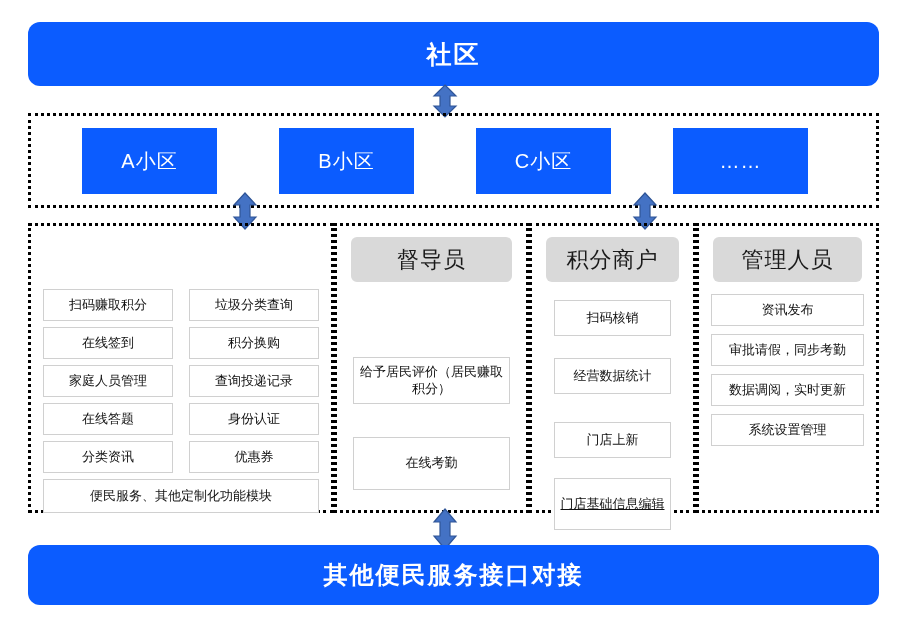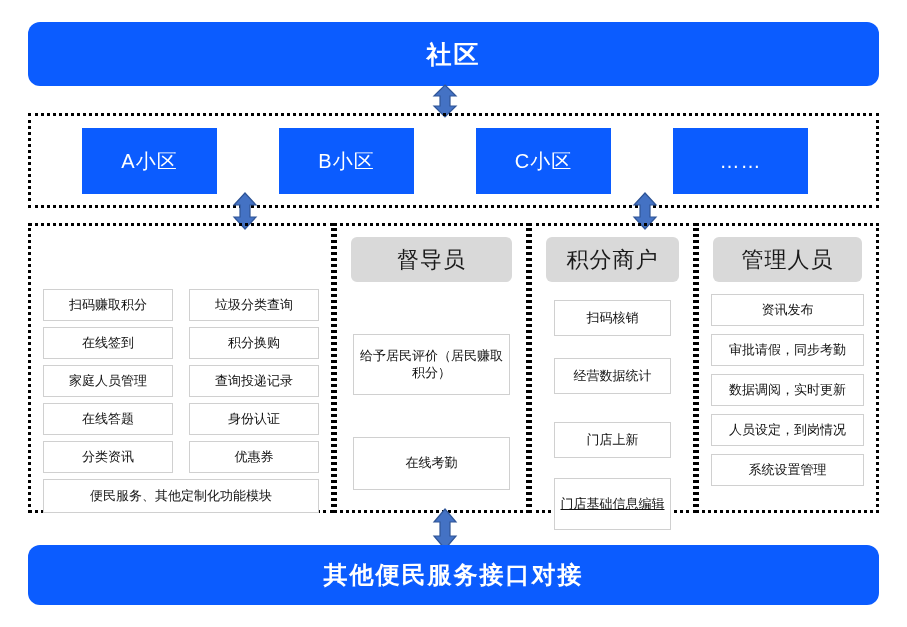--- a/index.html
+++ b/index.html
@@ -165,21 +165,21 @@
   
   .supervisor-stack {
     position: relative;
     height: 100%;
   }
   .supervisor-stack .item-box {
     position: absolute;
     left: 4px;
     right: 4px;
   }
-  .supervisor-stack .item-box:nth-child(1) { top: 45px;  height: 61px; }
+  .supervisor-stack .item-box:nth-child(1) { top: 68px;  height: 47px; }
   .supervisor-stack .item-box:nth-child(2) { top: 148px; height: 53px; }
 
   
   .merchant-stack {
     position: relative;
     height: 100%;
   }
   .merchant-stack .item-box {
     position: absolute;
     left: 10px;
@@ -302,21 +302,20 @@
 
     <div class="role-col" id="role-col-3">
       <div class="role-header">
         <span>管理人员</span>
       </div>
       <div class="items-area">
         <div class="admin-stack">
           <div class="item-box">资讯发布</div>
           <div class="item-box">审批请假，同步考勤</div>
           <div class="item-box">数据调阅，实时更新</div>
-          <div class="item-box">人员设定，到岗情况</div>
           <div class="item-box">系统设置管理</div>
         </div>
       </div>
     </div>
 
   </div>
 
   <div class="arrow" id="arrow-bottom">
     <svg viewBox="0 0 26 42" width="26" height="42">
       <polygon points="13,1 24,14 18,14 18,28 24,28 13,41 2,28 8,28 8,14 2,14" fill="#4472C4" stroke="#2F5597" stroke-width="1.2"></polygon>

